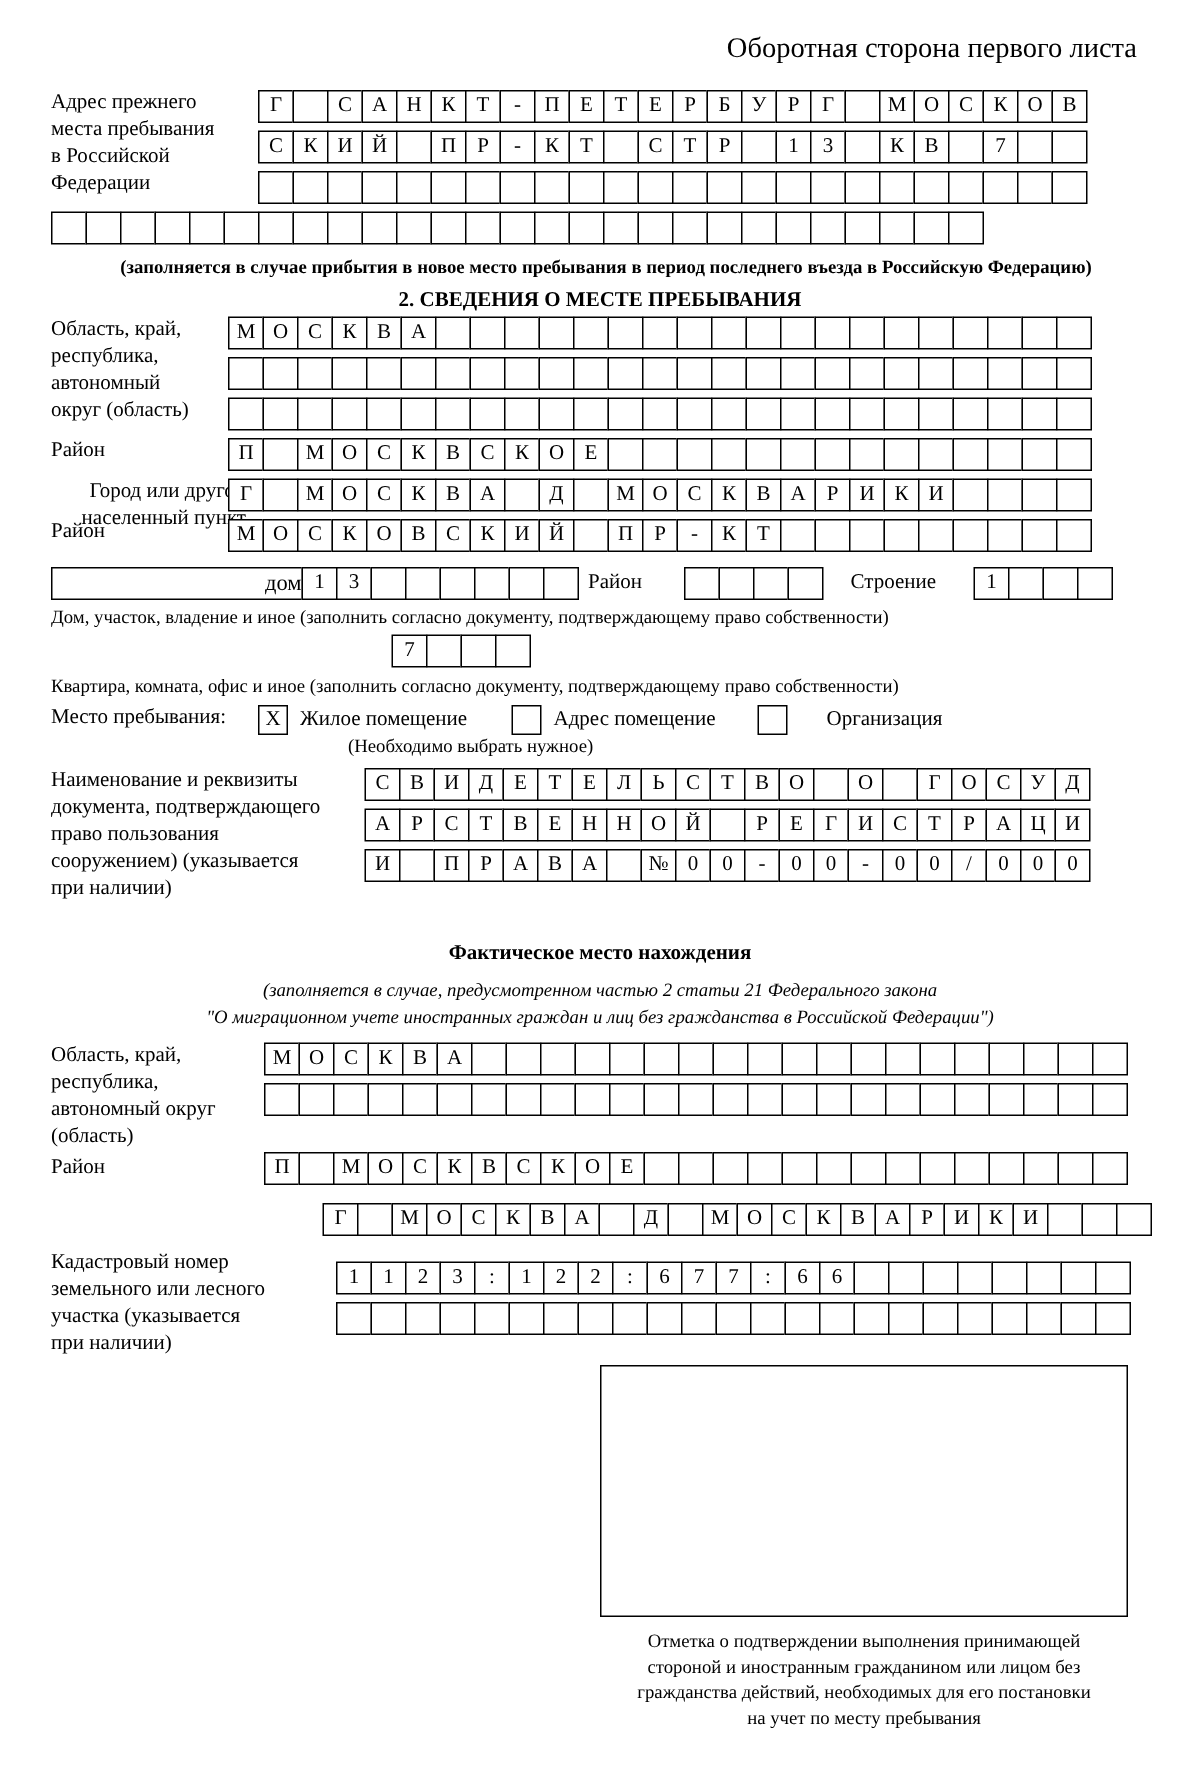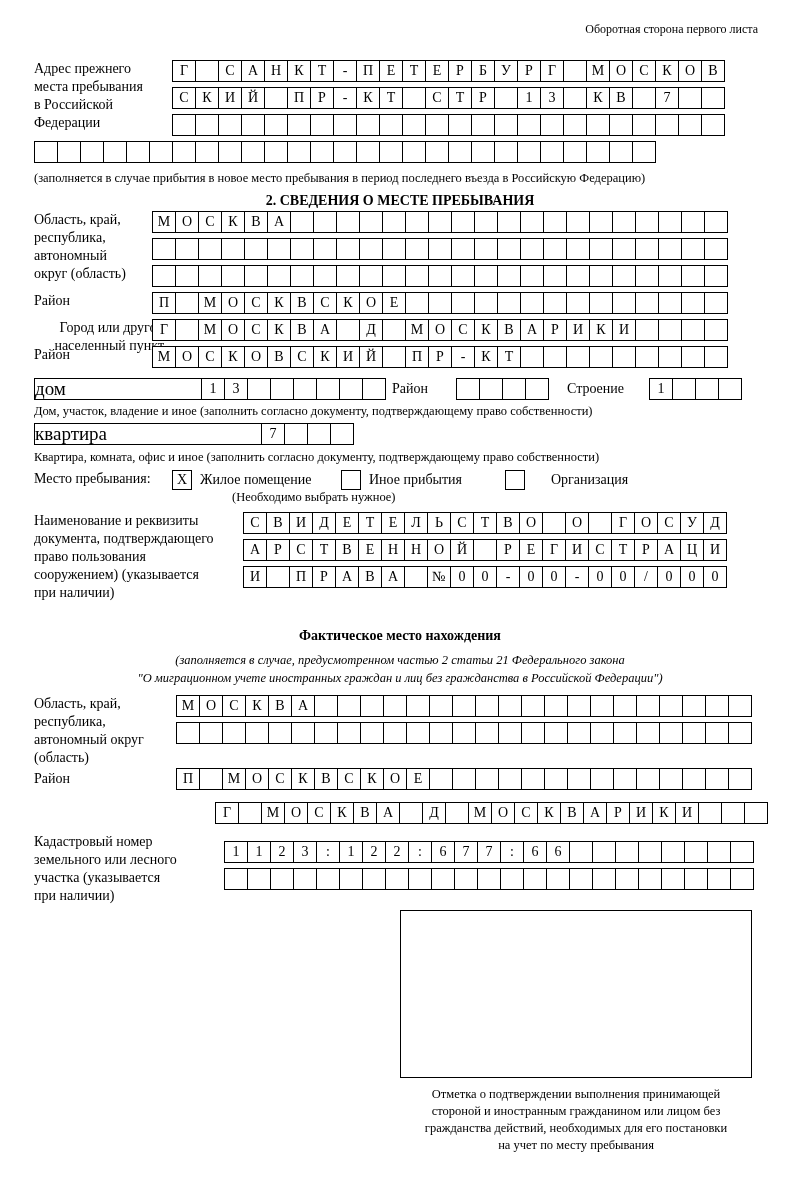--- a/index.html
+++ b/index.html
@@ -5,21 +5,21 @@
   html,body{margin:0;padding:0;}
   body{
     width:800px;height:1180px;
     background:#fff;
     font-family:"Liberation Serif", serif;
     color:#000;
     position:relative;
     overflow:hidden;
   }
   .page{position:relative;width:800px;height:1180px;}
-  .hdr-right{position:absolute;top:22px;right:42px;font-size:12px;}
+  .hdr-right{position:absolute;top:22px;right:42px;font-size:19px;}
   .bold{font-weight:bold;}
   .italic{font-style:italic;}
 
   
   .cells{display:flex;}
   .cell{
     width:24px;height:22px;
     border:1px solid #000;
     margin-right:-1px;
     box-sizing:border-box;
@@ -31,22 +31,22 @@
     background:#fff;
   }
   .row-abs{position:absolute;}
   .blk{position:absolute;}
   .txt{position:absolute;font-size:14px;line-height:18px;}
   .txt-sm{position:absolute;font-size:12.5px;line-height:17px;}
   .box-label{
     border:1px solid #000;
     height:22px;
     box-sizing:border-box;
-    text-align:left;
-    font-size:19px;
+    text-align:right;
+    font-size:15px;
     line-height:20px;
     background:#fff;
   }
   .bigbox{border:1px solid #000;box-sizing:border-box;background:#fff;}
   .chk{
     width:20px;height:20px;border:1px solid #000;box-sizing:border-box;
     display:inline-block;text-align:center;font-size:14px;line-height:18px;
     vertical-align:middle;
   }
 </style>
@@ -168,21 +168,21 @@
     <div class="cell"></div>
     <div class="cell"></div>
     <div class="cell"></div>
     <div class="cell"></div>
     <div class="cell"></div>
     <div class="cell"></div>
     <div class="cell"></div>
     <div class="cell"></div>
   </div>
 
-  <div class="txt-sm" style="left:34px; top:170px; width:740px; text-align:left;">(заполняется в случае прибытия в новое место пребывания в период последнего въезда в Российскую Федерацию)</div>
+  <div class="txt-sm" style="left:34px; top:170px; width:740px; text-align:center;font-weight:bold;">(заполняется в случае прибытия в новое место пребывания в период последнего въезда в Российскую Федерацию)</div>
 
   <div class="txt bold" style="left:0; top:192px; width:800px; text-align:center; font-size:14px;">2. СВЕДЕНИЯ О МЕСТЕ ПРЕБЫВАНИЯ</div>
 
   <div class="txt" style="left:34px; top:211px; width:145px;">
     <div>Область, край,</div>
     <div>республика,</div>
     <div>автономный</div>
     <div>округ (область)</div>
   </div>
 
@@ -381,34 +381,33 @@
   <div class="txt" style="left:567px; top:380px;">Строение</div>
   <div class="cells row-abs" style="left:649px; top:378px;">
     <div class="cell">1</div>
     <div class="cell"></div>
     <div class="cell"></div>
     <div class="cell"></div>
   </div>
 
   <div class="txt-sm" style="left:34px; top:403px;">Дом, участок, владение и иное (заполнить согласно документу, подтверждающему право собственности)</div>
 
-  <div class="box-label blk" style="left:34px; top:423px; width:228px;">квартира</div>
   <div class="cells row-abs" style="left:261px; top:423px;">
     <div class="cell">7</div>
     <div class="cell"></div>
     <div class="cell"></div>
     <div class="cell"></div>
   </div>
   <div class="txt-sm" style="left:34px; top:449px;">Квартира, комната, офис и иное (заполнить согласно документу, подтверждающему право собственности)</div>
 
   <div class="txt" style="left:34px; top:470px;">Место пребывания:</div>
   <div class="chk blk" style="left:172px; top:470px;">Х</div>
   <div class="txt" style="left:200px; top:471px;">Жилое помещение</div>
   <div class="chk blk" style="left:341px; top:470px;"></div>
-  <div class="txt" style="left:369px; top:471px;">Иное прибытия</div>
+  <div class="txt" style="left:369px; top:471px;">Адрес помещение</div>
   <div class="chk blk" style="left:505px; top:470px;"></div>
   <div class="txt" style="left:551px; top:471px;">Организация</div>
   <div class="txt-sm" style="left:232px; top:489px;">(Необходимо выбрать нужное)</div>
 
   <div class="txt" style="left:34px; top:512px; width:215px;">
     <div>Наименование и реквизиты</div>
     <div>документа, подтверждающего</div>
     <div>право пользования</div>
     <div>сооружением) (указывается</div>
     <div>при наличии)</div>

